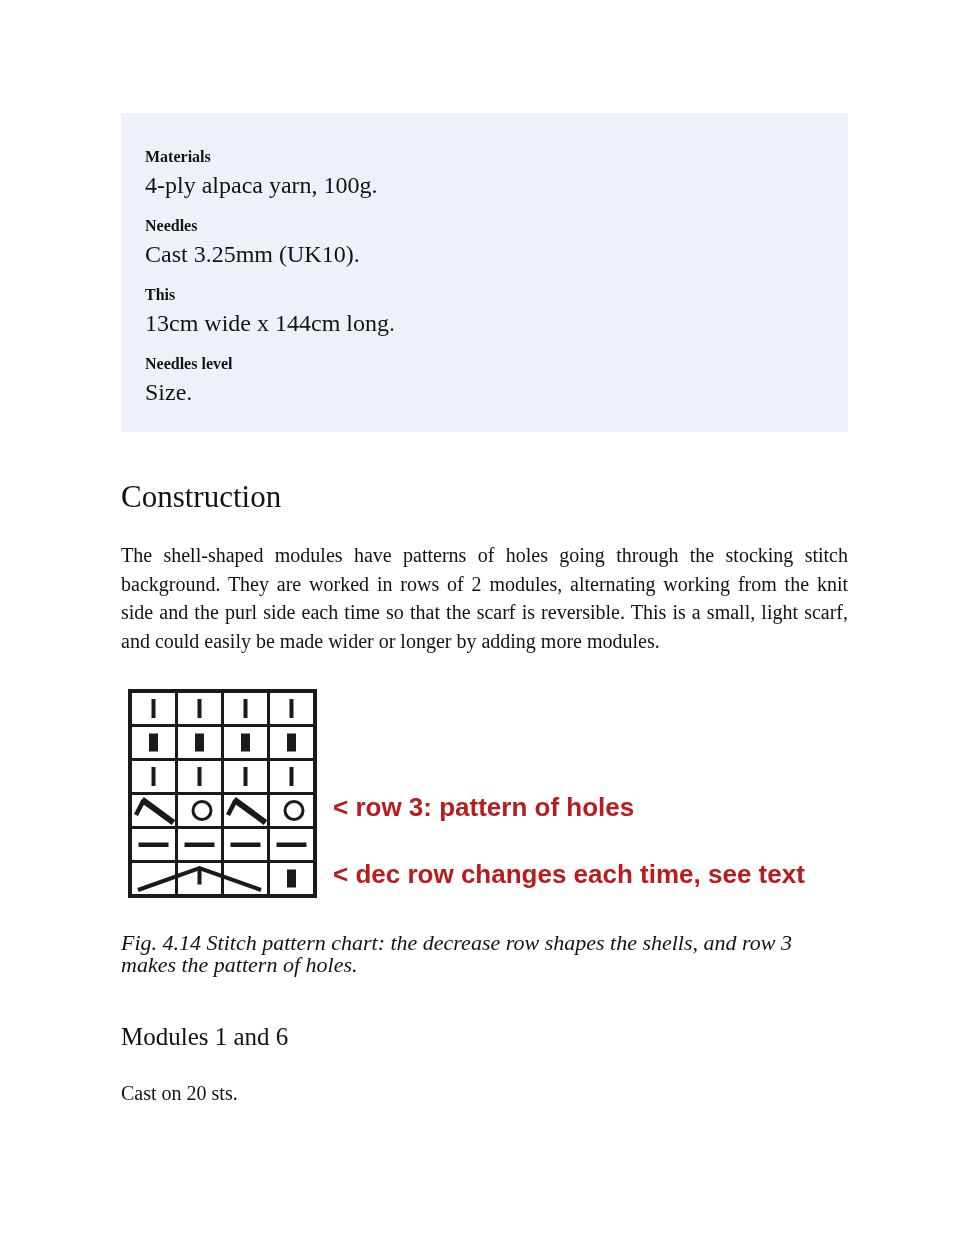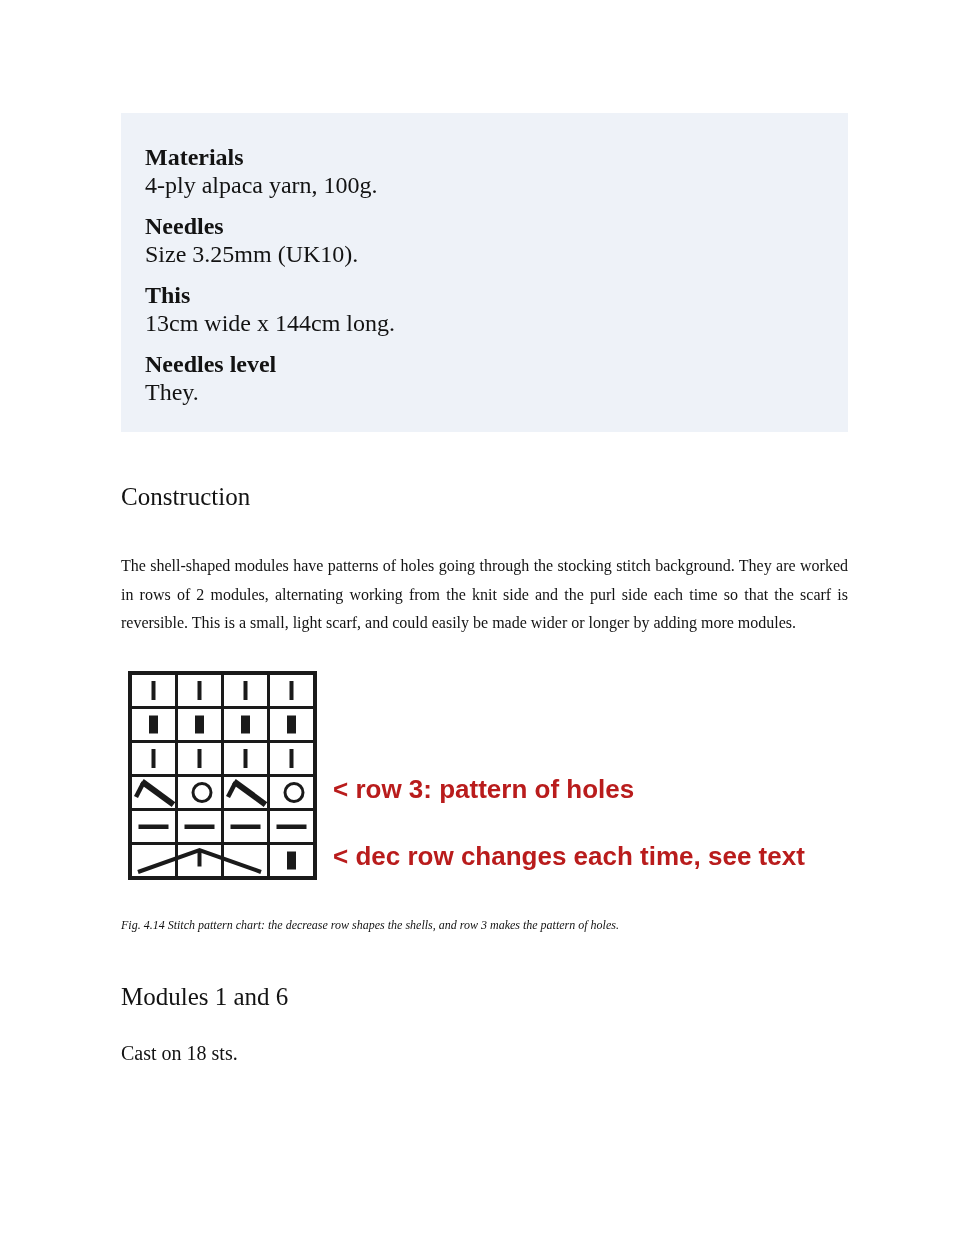--- a/index.html
+++ b/index.html
@@ -10,27 +10,27 @@
   }
   .content { margin:0 122px 0 121px; }
 
   
   .info-box {
     margin-top:113px; background:#eef2f8; padding:30px 24px 26px 24px;
     width:727px;
   }
   .info-group { margin-bottom:13px; }
   .info-group:last-child { margin-bottom:0; }
-  .info-heading { font-weight:bold; font-size:24px; line-height:28px; }
+  .info-heading { font-weight:bold; font-size:16px; line-height:28px; }
   .info-body { font-size:24px; line-height:28px; }
 
   
-  .section-heading { margin-top:50px; font-size:25px; line-height:30px; font-weight:normal; }
+  .section-heading { margin-top:50px; font-size:31px; line-height:30px; font-weight:normal; }
   .body-paragraph {
-    margin-top:40px; font-size:16px; line-height:28.7px;
+    margin-top:29px; font-size:20px; line-height:28.7px;
     text-align:justify; width:727px;
   }
 
   
   .figure { position:relative; margin-top:33px; height:209px; }
   .stitch-grid {
     position:absolute; left:7px; top:0;
     display:grid; grid-template-columns:repeat(4,43px); grid-auto-rows:31px;
     gap:3px; background:#1a1a1a; border:4px solid #1a1a1a; width:max-content;
   }
@@ -39,48 +39,48 @@
   .cdd-overlay { position:absolute; pointer-events:none; }
   .chart-annotation {
     position:absolute; left:212px; white-space:nowrap;
     font-family:"Liberation Sans", sans-serif; font-weight:bold;
     font-size:26px; line-height:28px; color:#b91c1c;
   }
   .annotation-row3 { top:104px; }
   .annotation-dec  { top:171px; }
 
   .figure-caption {
-    margin-top:34px; font-style:italic; font-size:12px; line-height:22px;
+    margin-top:34px; font-style:italic; font-size:22px; line-height:22px;
     width:727px;
   }
 
   .modules-heading { margin-top:46px; font-size:25px; line-height:30px; font-weight:normal; }
   .cast-on { margin-top:27px; font-size:20px; line-height:28px; }
 </style>
 </head>
 <body>
 
 <div class="content">
 
   <div class="info-box">
     <div class="info-group">
       <div class="info-heading">Materials</div>
       <div class="info-body">4-ply alpaca yarn, 100g.</div>
     </div>
     <div class="info-group">
       <div class="info-heading">Needles</div>
-      <div class="info-body">Size 3.25mm (UK10).</div>
+      <div class="info-body">Cast 3.25mm (UK10).</div>
     </div>
     <div class="info-group">
       <div class="info-heading">This</div>
       <div class="info-body">13cm wide x 144cm long.</div>
     </div>
     <div class="info-group">
       <div class="info-heading">Needles level</div>
-      <div class="info-body">They.</div>
+      <div class="info-body">Size.</div>
     </div>
   </div>
 
   <h2 class="section-heading">Construction</h2>
 
   <p class="body-paragraph">The shell-shaped modules have patterns of holes going through the stocking stitch background. They are worked in rows of 2 modules, alternating working from the knit side and the purl side each time so that the scarf is reversible. This is a small, light scarf, and could easily be made wider or longer by adding more modules.</p>
 
   <div class="figure">
     <div class="stitch-grid">
         <div class="cell">
@@ -199,15 +199,15 @@
           </svg></div>
       </div>
     <div class="chart-annotation annotation-row3">&lt; row 3: pattern of holes</div>
     <div class="chart-annotation annotation-dec">&lt; dec row changes each time, see text</div>
   </div>
 
   <p class="figure-caption">Fig. 4.14 Stitch pattern chart: the decrease row shapes the shells, and row 3 makes the pattern of holes.</p>
 
   <h2 class="modules-heading">Modules 1 and 6</h2>
 
-  <p class="cast-on">Cast on 18 sts.</p>
+  <p class="cast-on">Cast on 20 sts.</p>
 
 </div>
 
 </body></html>

